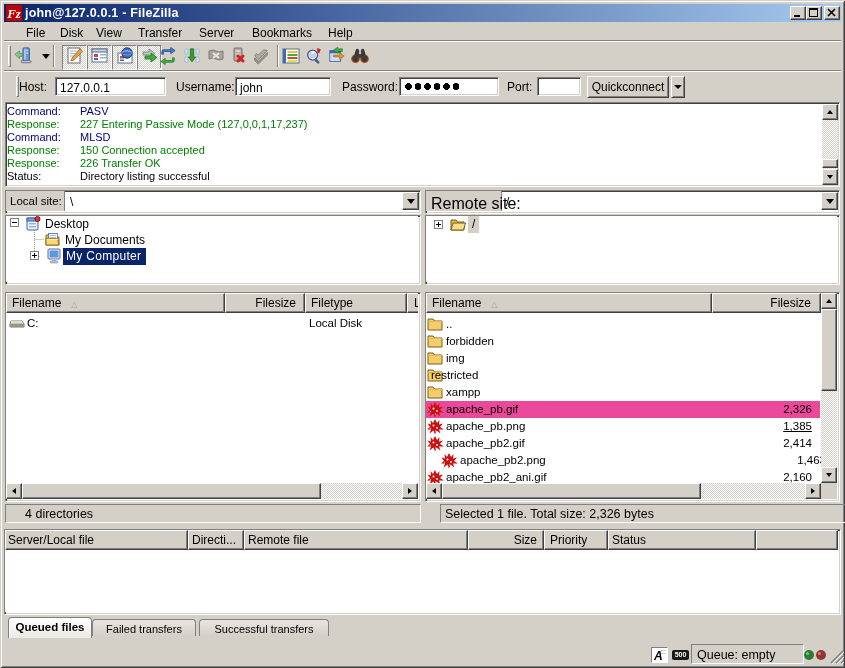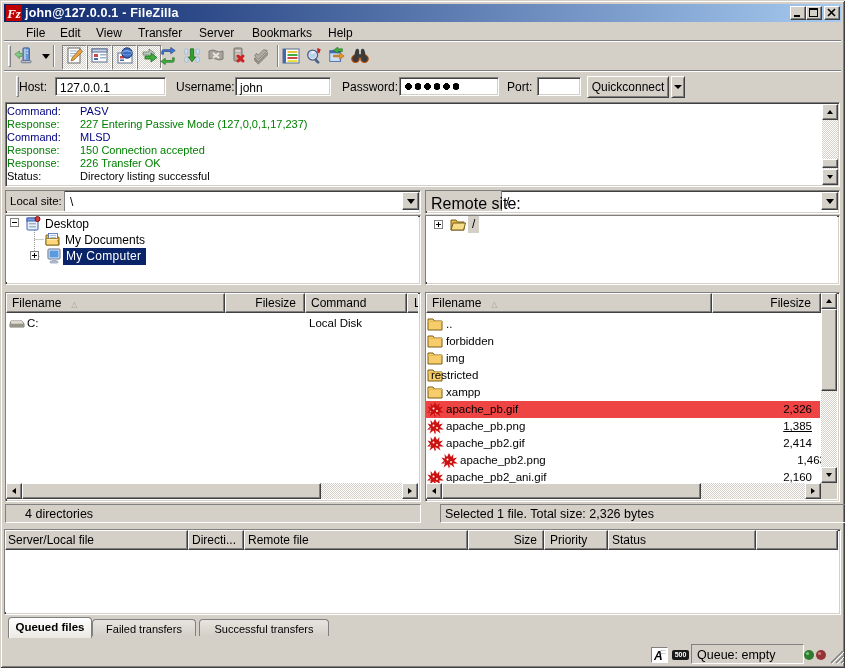--- a/index.html
+++ b/index.html
@@ -57,21 +57,21 @@
     </div>
   <div class="winbtn" style="left:820px;">
     <svg width="14" height="12" style="left:0;top:0;">
         <path d="M3,2 L10,9 M10,2 L3,9" stroke="#000" stroke-width="1.6"></path>
       </svg>
   </div>
 </div>
 
 <div class="abs" style="left:4px;top:22px;width:837px;height:18px;">
   <div class="menuitem" style="left:6px;">File</div>
-  <div class="menuitem" style="left:40px;">Edit</div>
+  <div class="menuitem" style="left:40px;">Disk</div>
   <div class="menuitem" style="left:76px;">View</div>
   <div class="menuitem" style="left:118px;">Transfer</div>
   <div class="menuitem" style="left:179px;">Server</div>
   <div class="menuitem" style="left:232px;">Bookmarks</div>
   <div class="menuitem" style="left:308px;">Help</div>
 </div>
 <div class="abs etchH" style="left:4px;top:40px;width:837px;"></div>
 
 <div class="abs" id="toolbar" style="left:4px;top:42px;width:837px;height:28px;">
   <div class="abs" style="left:4px;top:3px;width:3px;height:22px;border:1px solid;border-color:#fff #808080 #808080 #fff;"></div>
@@ -290,21 +290,21 @@
       <path d="M3.2,6 L15.5,6 L13.5,13 L1,13 Z" fill="#f7dd8a" stroke="#75601a"></path>
     </svg>
     <div class="treerow" style="left:42px;top:0;background:#d4d0c8;padding:0 4px;">/</div>
   </div>
 </div>
 
 <div class="abs sunken" style="left:5px;top:292px;width:416px;height:210px;">
   <div class="abs" style="left:0;top:0;width:412px;height:206px;background:#fff;overflow:hidden;">
     <div class="hcol" style="left:0px;width:219px;">Filename&nbsp;&nbsp;&nbsp;<span style="color:#a8a49a;font-size:8px;">△</span></div>
     <div class="hcol" style="left:219px;width:80px;text-align:right;padding-right:8px;">Filesize</div>
-    <div class="hcol" style="left:299px;width:102px;">Command</div>
+    <div class="hcol" style="left:299px;width:102px;">Filetype</div>
     <div class="hcol" style="left:401px;width:14px;padding-left:6px;">L</div>
 
     <svg width="16" height="16" style="left:3px;top:23px;" viewBox="0 0 16 16">
       <path d="M2,5 L13,5 L15,8 L15,11 L1,11 L1,8 Z" fill="#b8b4ac" stroke="#5a564e" stroke-width="0.8"></path>
       <path d="M2,5 L13,5 L14.5,7.5 L1.5,7.5 Z" fill="#dedad2"></path>
       <rect x="1" y="8" width="14" height="3" fill="#989488"></rect>
       <circle cx="12.5" cy="9.5" r="0.9" fill="#50c050"></circle>
     </svg>
     <div class="row" style="left:21px;top:22px;">C:</div>
     <div class="row" style="left:303px;top:22px;">Local Disk</div>
@@ -365,21 +365,21 @@
         </div>
     <div class="row" style="left:0;top:91px;width:394px;">
           <span style="position:absolute;left:1px;top:0;width:16px;height:17px;">
             <svg width="16" height="14" viewBox="0 0 16 14" style="position:absolute;left:0;top:1px;">
               <path d="M1,2 L6,2 L7.5,4 L15,4 L15,13 L1,13 Z" fill="#f7cd6b" stroke="#7a5f16"></path>
               <path d="M1,4.5 L15,4.5" stroke="#e8b84d" stroke-width="1"></path>
             </svg>
           </span>
           <span style="position:absolute;left:20px;">xampp</span>
         </div>
-    <div class="row" style="left:0;top:108px;width:394px;background:#ef4444;">
+    <div class="row" style="left:0;top:108px;width:394px;background:#ec4899;">
           <span style="position:absolute;left:1px;top:0;width:16px;height:17px;">
             <svg width="17" height="16" viewBox="0 0 17 16" style="position:absolute;left:0;top:1px;">
               <path d="M8,0 L10,4 L12.5,1 L12,5.5 L16,4.5 L13,8 L17,10.5 L12,10.5 L13.5,14.5 L9.5,11.5 L8,15.5 L6.5,11.5 L2.5,14.5 L4,10.5 L0,10.5 L3,8 L0.5,4.5 L4,5.5 L3.5,1 L6,4 Z" fill="#cc1111"></path>
               <circle cx="6.5" cy="6.5" r="1" fill="#fff"></circle>
               <circle cx="10" cy="9" r="0.9" fill="#fff"></circle>
               <circle cx="8.5" cy="12" r="0.7" fill="#f4a0a0"></circle>
               <circle cx="3.5" cy="9.5" r="0.7" fill="#f4a0a0"></circle>
             </svg>
           </span>
           <span style="position:absolute;left:20px;">apache_pb.gif</span>

